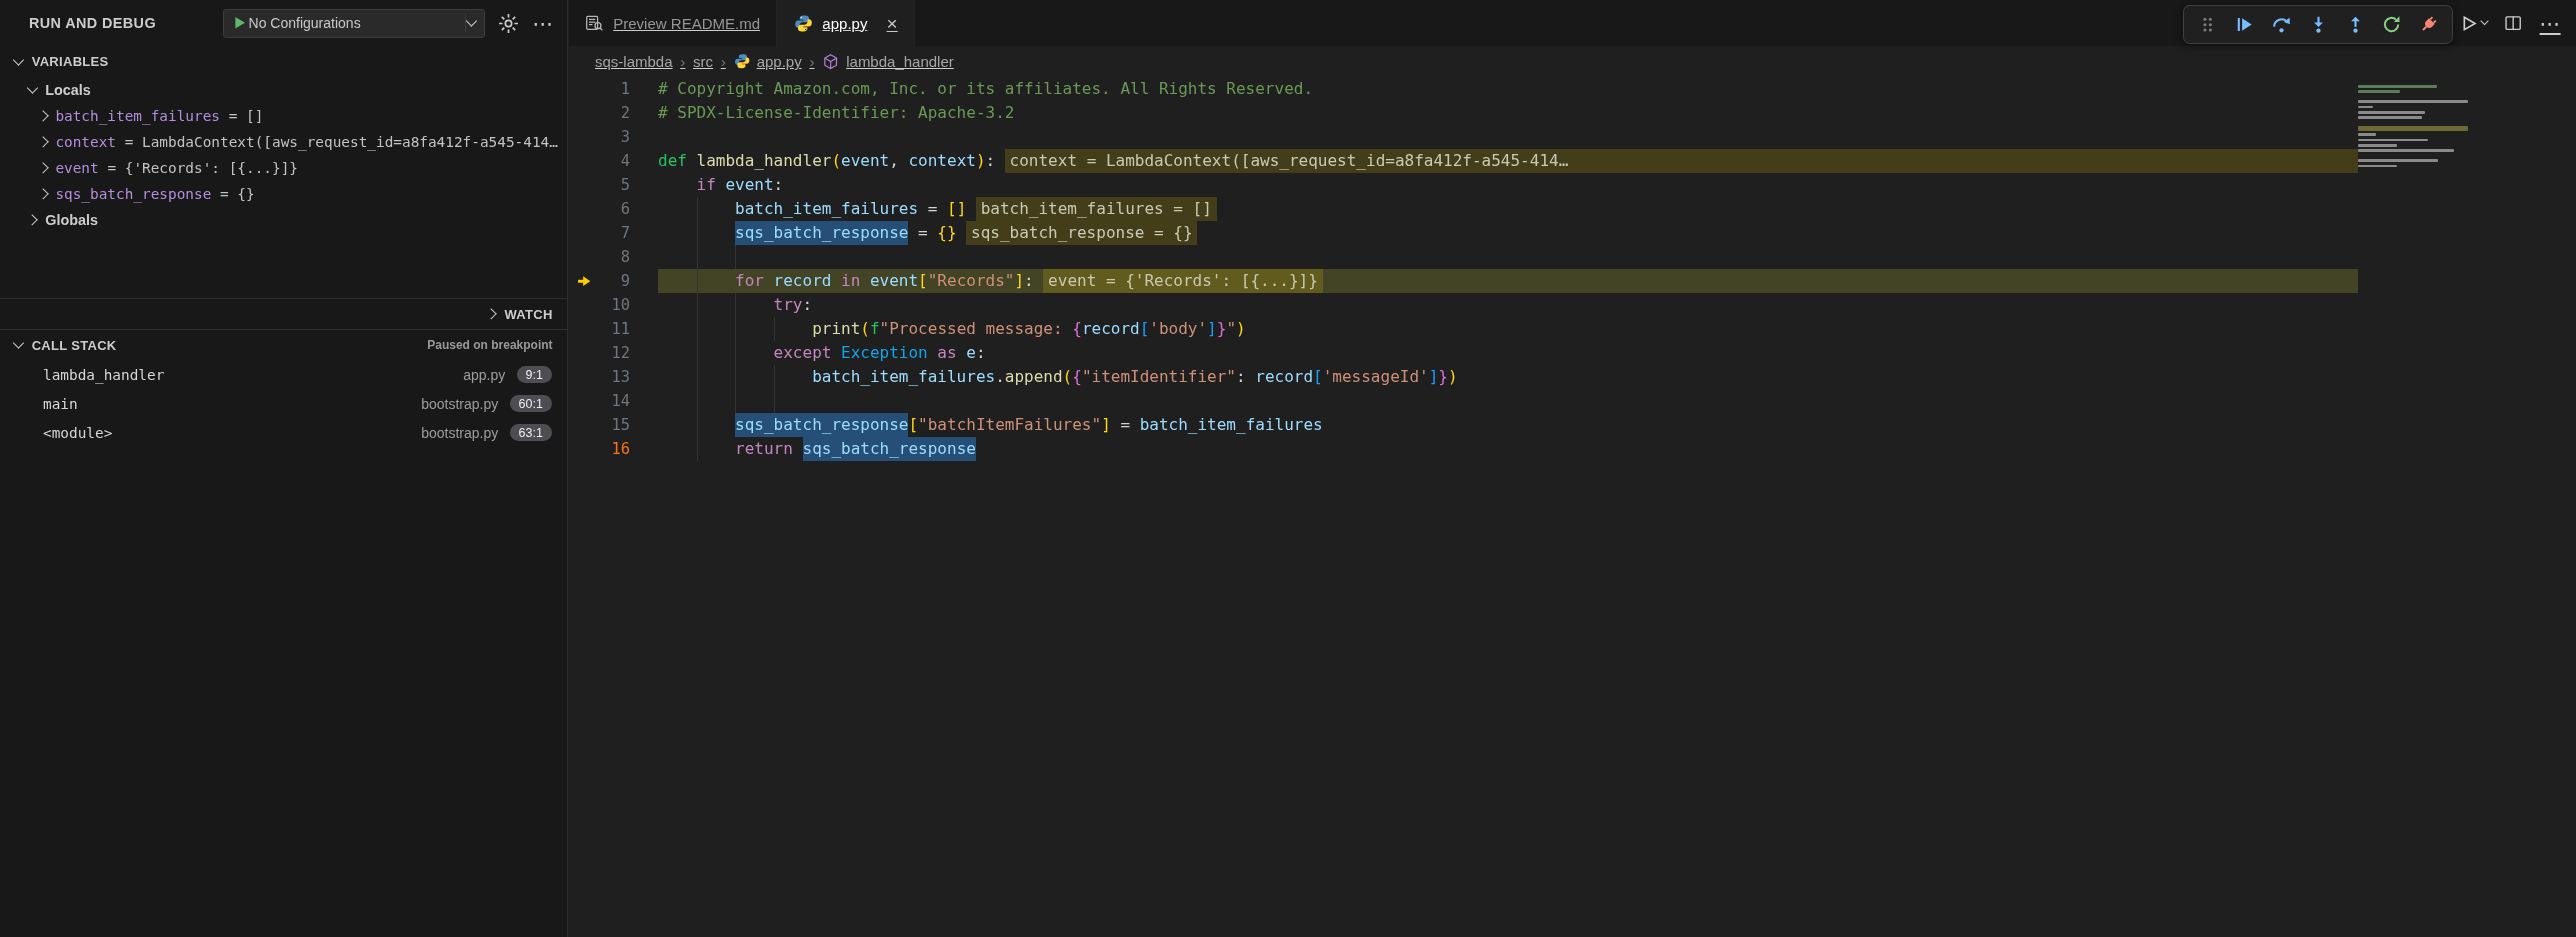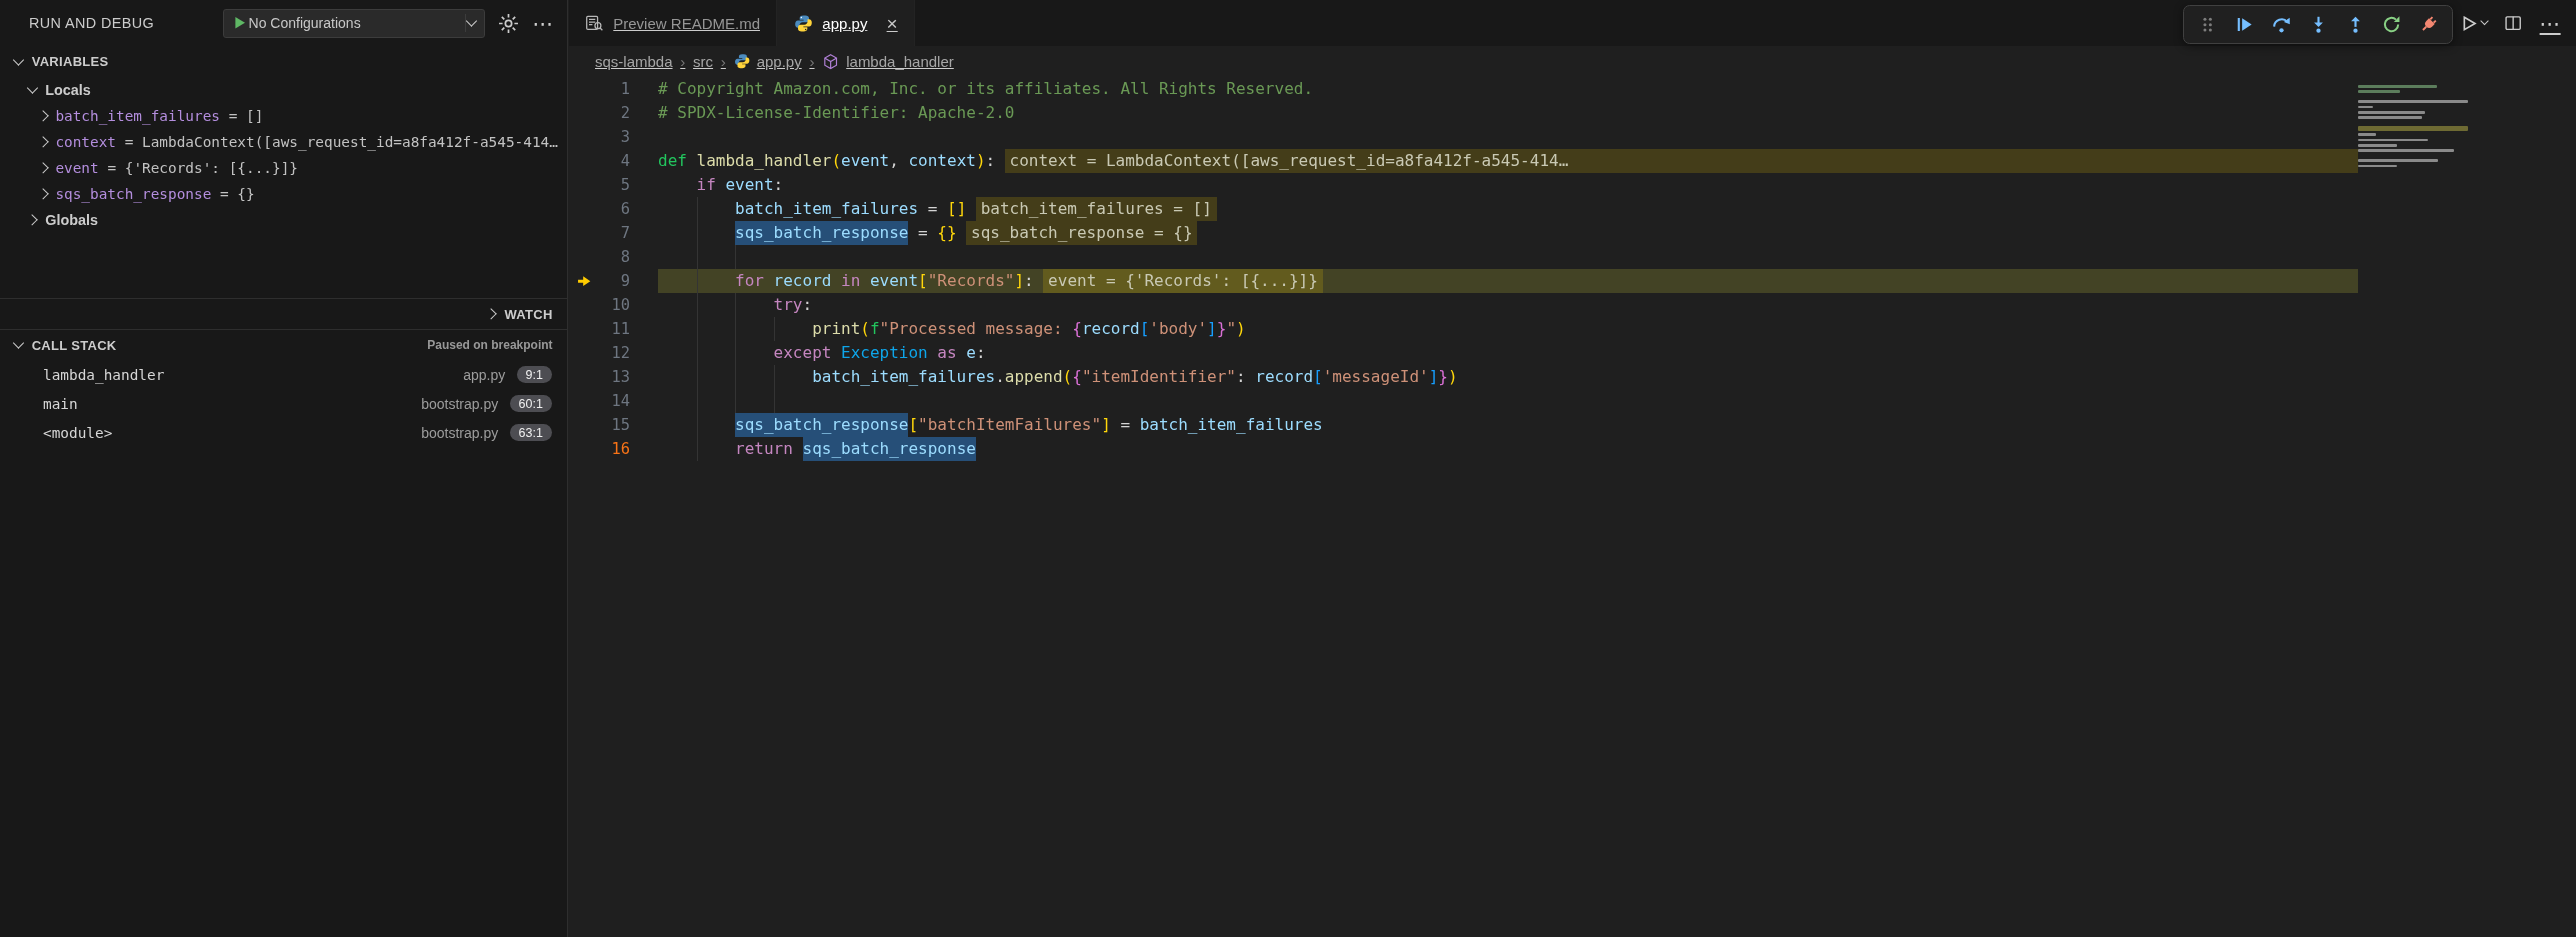--- a/index.html
+++ b/index.html
@@ -3,21 +3,21 @@
 <meta charset="utf-8">
 <style>
   html,body{margin:0;padding:0;background:#000;}
   .app{position:relative;width:2576px;height:938px;overflow:hidden;background:var(--editor_bg,#1f1f1f);
        font-family:"Liberation Sans","DejaVu Sans",sans-serif;color:#ccc;}
 
   
   .sidebar{position:absolute;left:0;top:0;bottom:0;width:568px;background:var(--sidebar_bg,#181818);
            border-right:1px solid #2e2e2e;box-sizing:border-box;}
   .sb-header{display:flex;align-items:center;height:46px;padding:0 13.5px 0 29px;}
-  .sb-title{font-size:14.4px;font-weight:normal;color:#cccccc;letter-spacing:0.4px;white-space:nowrap;}
+  .sb-title{font-size:14.4px;font-weight:bold;color:#cccccc;letter-spacing:0.4px;white-space:nowrap;}
   .cfg{margin-left:auto;display:flex;align-items:center;width:262px;height:29px;background:#2a2a2a;
        border:1px solid #3c3c3c;border-radius:2.9px;padding:0 8.7px;gap:1px;box-sizing:border-box;cursor:pointer;}
   .cfg-label{font-size:14px;color:#c8c8c8;flex:1;white-space:nowrap;overflow:hidden;}
   .cfg-divider{width:1px;height:17.3px;background:#3c3c3c;}
   .icon-btn{margin-left:13.5px;color:#cccccc;display:flex;align-items:center;cursor:pointer;}
   .dots-glyph{font-size:21px;line-height:1;color:#cfcfcf;}
 
   .chev{display:inline-block;width:7.7px;height:7.7px;border-right:1.5px solid #cccccc;border-bottom:1.5px solid #cccccc;box-sizing:border-box;flex:0 0 auto;}
   .chev.down{transform:rotate(45deg) translate(-1px,-1.9px);}
   .chev.right{transform:rotate(-45deg) translate(0px,0px);}
@@ -293,21 +293,21 @@
             </div>
             <div class="code-content">
               <span class="tok cm"># Copyright Amazon.com, Inc. or its affiliates. All Rights Reserved.</span>
             </div>
           </div>
           <div class="code-row">
             <div class="gutter">
               <span class="num">2</span>
             </div>
             <div class="code-content">
-              <span class="tok cm"># SPDX-License-Identifier: Apache-2.0</span>
+              <span class="tok cm"># SPDX-License-Identifier: Apache-3.2</span>
             </div>
           </div>
           <div class="code-row">
             <div class="gutter">
               <span class="num">3</span>
             </div>
             <div class="code-content"></div>
           </div>
           <div class="code-row">
             <div class="gutter">

